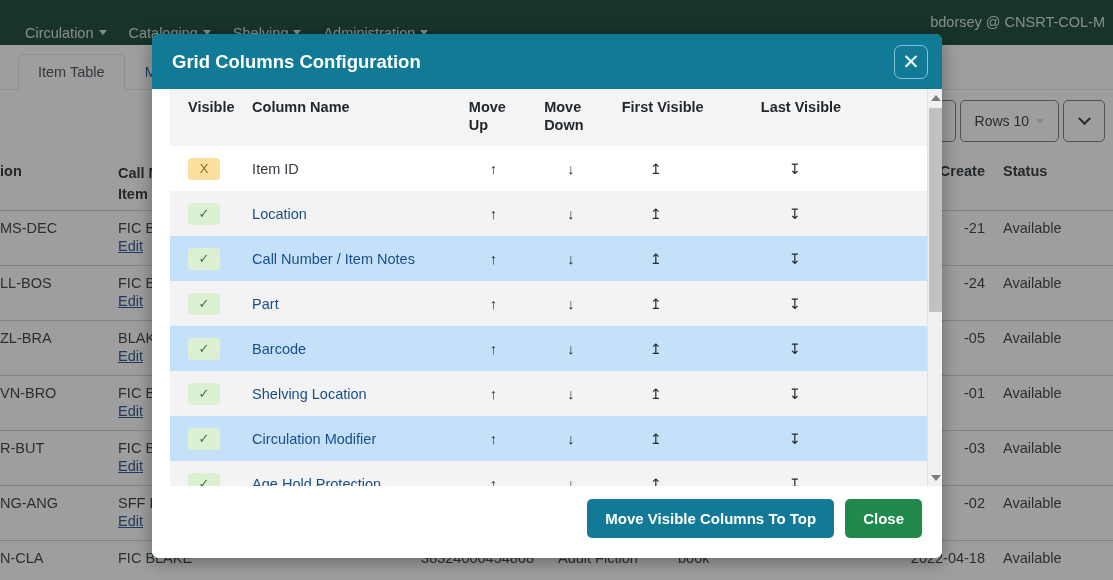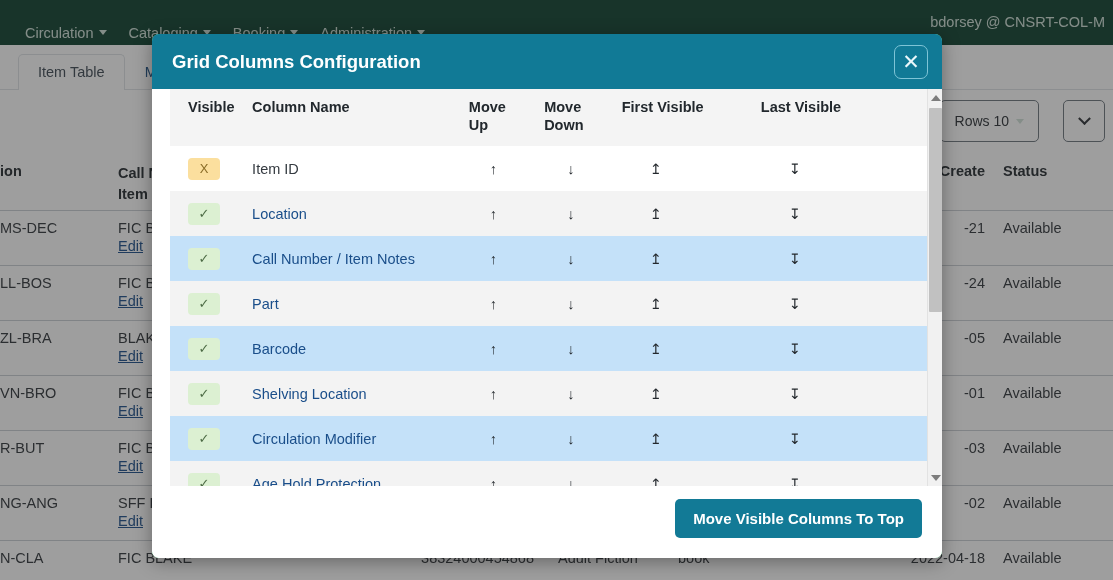--- a/index.html
+++ b/index.html
@@ -53,21 +53,21 @@
     border-radius: 5px 5px 0 0; position: relative; top: 1px; cursor: pointer;
     white-space: nowrap;
   }
   .tab.active {
     color: #3d4852; background: #fff;
     border-color: #dee2e6 #dee2e6 #fff;
   }
 
   .toolbar {
     position: absolute; right: 8px; top: 55px;
-    display: flex; gap: 24px; align-items: center;
+    display: flex; gap: 4px; align-items: center;
   }
   .tb-btn {
     border: 1px solid #6c757d; border-radius: 5px; background: #fff;
     color: #2a2f34; font-size: 14px; height: 42px;
     display: flex; align-items: center; gap: 7px; padding: 0 14px;
     white-space: nowrap; cursor: pointer;
   }
   .tb-btn.sq { width: 42px; justify-content: center; padding: 0; }
   .chev {
     width: 9px; height: 9px; border-right: 2px solid #2a2f34;
@@ -212,21 +212,21 @@
       <div class="nav-items">
         <div class="nav-item">
           <span>Circulation</span>
           <span class="caret-dn"></span>
         </div>
         <div class="nav-item">
           <span>Cataloging</span>
           <span class="caret-dn"></span>
         </div>
         <div class="nav-item">
-          <span>Booking</span>
+          <span>Shelving</span>
           <span class="caret-dn"></span>
         </div>
         <div class="nav-item">
           <span>Administration</span>
           <span class="caret-dn"></span>
         </div>
       </div>
       <div class="nav-user">bdorsey @ CNSRT-COL-M</div>
     </div>
 
@@ -500,16 +500,17 @@
         </div>
         <div class="vs-thumb"></div>
         <div class="vs-arrow down">
           <span class="tri-dn"></span>
         </div>
       </div>
     </div>
 
     <div class="modal-foot">
       <button class="btn btn-teal">Move Visible Columns To Top</button>
+      <button class="btn btn-green">Close</button>
     </div>
   </div>
 
 </div>
 
 </body></html>

